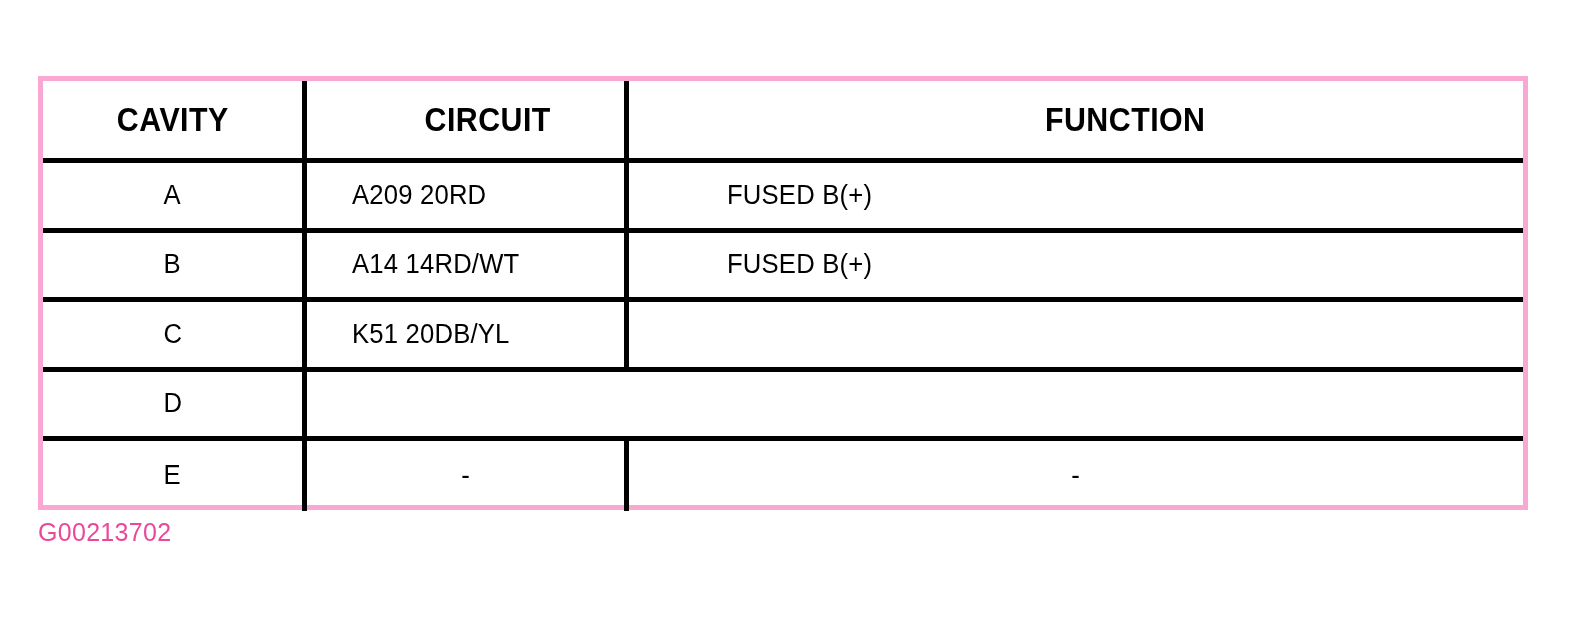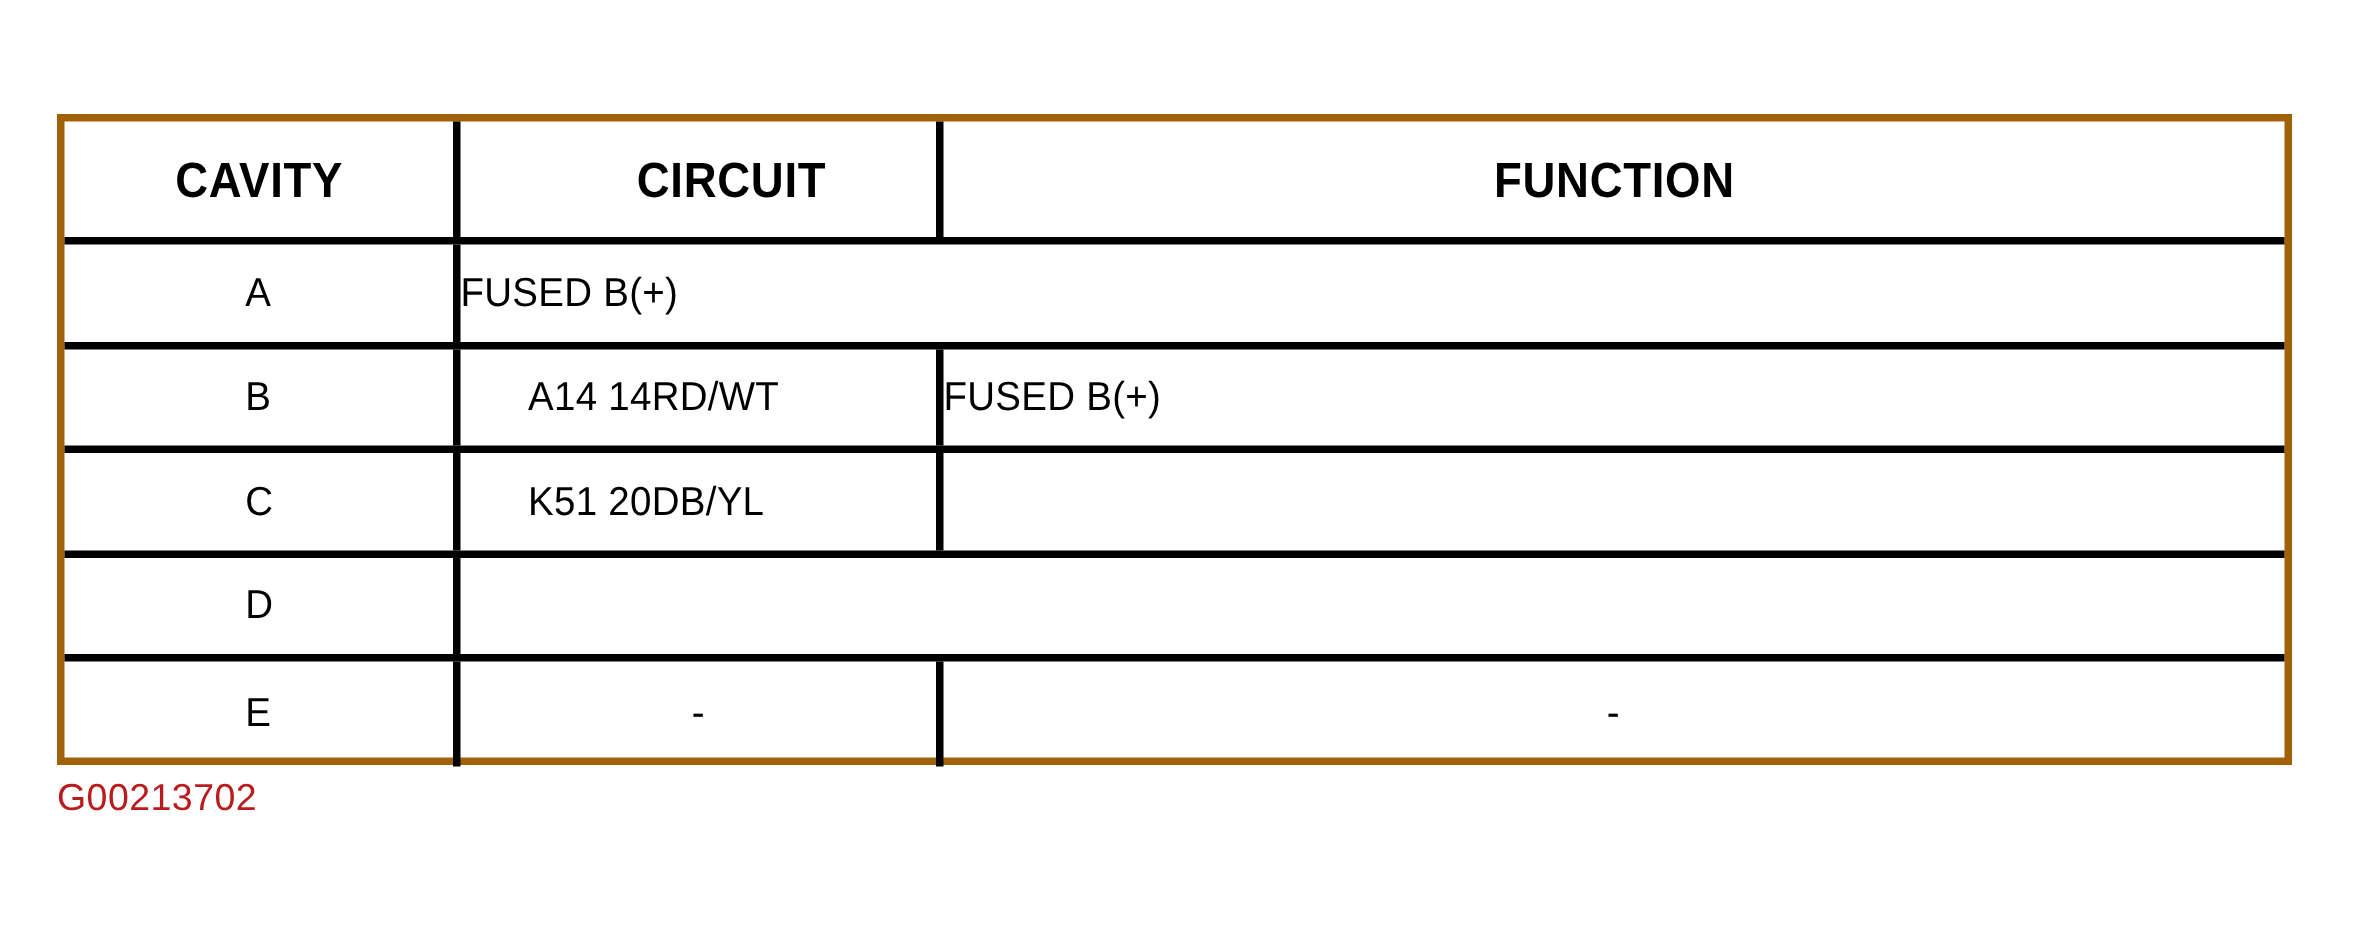--- a/index.html
+++ b/index.html
@@ -18,21 +18,21 @@
   }
 
   
   #pinout-table {
     position: absolute;
     left: 38px;
     top: 76px;
     width: 1490px;
     height: 434px;
     box-sizing: border-box;
-    border: 5px solid #a16207;
+    border: 5px solid #f9a8d4;
     background: #ffffff;
   }
 
   .trow {
     display: flex;
     box-sizing: border-box;
     width: 100%;
     border-bottom: 5px solid #000000;
   }
   .trow:last-child { border-bottom: none; }
@@ -74,35 +74,35 @@
     letter-spacing: 0.2px;
   }
   .data-row .cell span {
     display: inline-block;
     transform: scaleX(0.95);
     transform-origin: left center;
   }
   .data-row .col-cavity span { transform-origin: center; }
 
   .col-circuit  { padding-left: 45px; }
-  .col-function { }
+  .col-function { padding-left: 98px; }
 
   
   .cell.dash-cell { justify-content: center; padding-left: 0; }
   .cell.dash-cell span { transform-origin: center; }
 
   
   #figure-caption {
     position: absolute;
     left: 38px;
     top: 518px;
     font-size: 25px;
     font-weight: normal;
     letter-spacing: 0.3px;
-    color: #b91c1c;
+    color: #ec4899;
     white-space: nowrap;
   }
 </style>
 </head>
 <body>
 
 <div id="pinout-table">
 
   <div class="trow header-row">
     <div class="cell col-cavity">
@@ -112,20 +112,23 @@
       <span>CIRCUIT</span>
     </div>
     <div class="cell col-function">
       <span>FUNCTION</span>
     </div>
   </div>
 
   <div class="trow data-row">
     <div class="cell col-cavity">
       <span>A</span>
+    </div>
+    <div class="cell col-circuit">
+      <span>A209 20RD</span>
     </div>
     <div class="cell col-function">
       <span>FUSED B(+)</span>
     </div>
   </div>
 
   <div class="trow data-row">
     <div class="cell col-cavity">
       <span>B</span>
     </div>

